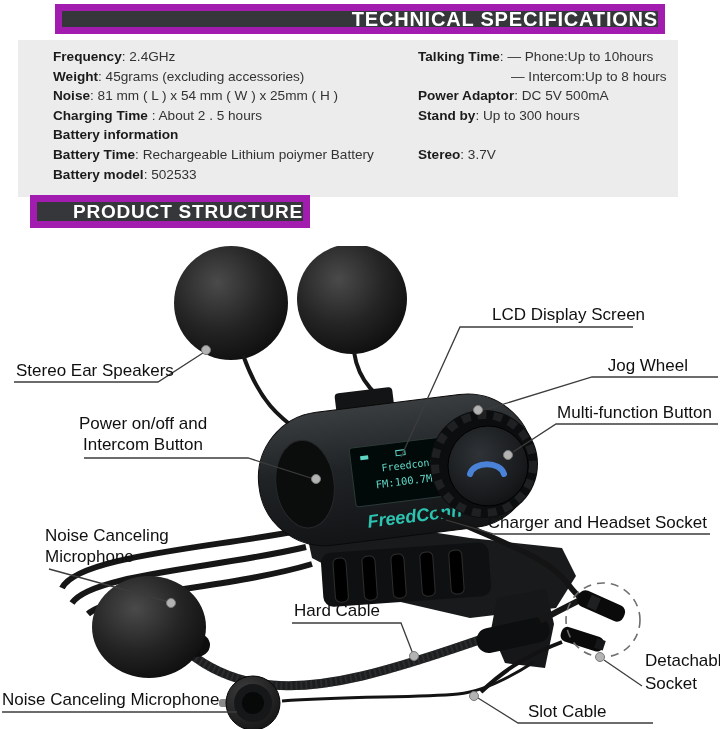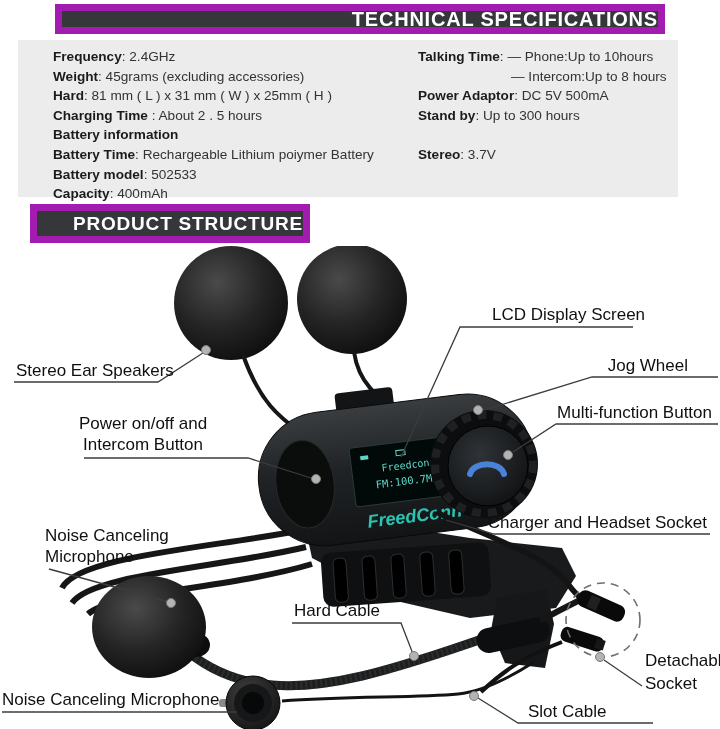--- a/index.html
+++ b/index.html
@@ -6,21 +6,21 @@
   body{
     width:720px;height:729px;background:#ffffff;position:relative;overflow:hidden;
     font-family:"Liberation Sans", sans-serif;color:#1a1a1a;
   }
   .hdr{
     position:absolute;background:#35373a;border:7px solid #a21caf;box-sizing:border-box;
     color:#fff;font-weight:bold;display:flex;align-items:center;justify-content:flex-end;
     letter-spacing:0.8px;
   }
   .hdr-tech{left:55px;top:4px;width:610px;height:30px;font-size:20px;}
-  .hdr-prod{left:30px;top:204px;width:280px;height:39px;font-size:19px;}
+  .hdr-prod{left:30px;top:195px;width:280px;height:33px;font-size:19px;}
   .spec-panel{
     position:absolute;left:18px;top:40px;width:660px;height:157px;background:#ececec;
     font-size:13.6px;
   }
   .spec-col{position:absolute;top:7px;}
   .spec-col-left{left:35px;}
   .spec-col-right{left:362px;margin-left:38px;}
   .spec-line{height:19.6px;line-height:19.6px;white-space:nowrap;}
   .spec-line .lbl{font-weight:bold;color:#1b1b1b;}
   .spec-line .val{color:#333;}
@@ -33,26 +33,25 @@
 <body>
 
 <div class="hdr hdr-tech">
   <span>TECHNICAL SPECIFICATIONS</span>
 </div>
 
 <div class="spec-panel">
   <div class="spec-col spec-col-left">
     <div class="spec-line"><span class="lbl">Frequency</span><span class="val">: 2.4GHz</span></div>
     <div class="spec-line"><span class="lbl">Weight</span><span class="val">: 45grams (excluding accessories)</span></div>
-    <div class="spec-line"><span class="lbl">Hard</span><span class="val">: 81 mm ( L ) x 31 mm ( W ) x 25mm ( H )</span></div>
+    <div class="spec-line"><span class="lbl">Noise</span><span class="val">: 81 mm ( L ) x 54 mm ( W ) x 25mm ( H )</span></div>
     <div class="spec-line"><span class="lbl">Charging Time</span><span class="val"> : About 2 . 5 hours</span></div>
     <div class="spec-line"><span class="lbl">Battery information</span><span class="val"></span></div>
     <div class="spec-line"><span class="lbl">Battery Time</span><span class="val">: Rechargeable Lithium poiymer Battery</span></div>
     <div class="spec-line"><span class="lbl">Battery model</span><span class="val">: 502533</span></div>
-    <div class="spec-line"><span class="lbl">Capacity</span><span class="val">: 400mAh</span></div>
   </div>
   <div class="spec-col spec-col-right">
     <div class="spec-line"><span class="lbl">Talking Time</span><span class="val">: — Phone:Up to 10hours</span></div>
     <div class="spec-line indent"><span class="lbl"></span><span class="val">— Intercom:Up to 8 hours</span></div>
     <div class="spec-line"><span class="lbl">Power Adaptor</span><span class="val">: DC 5V 500mA</span></div>
     <div class="spec-line"><span class="lbl">Stand by</span><span class="val">: Up to 300 hours</span></div>
     <div class="spec-line"><span class="lbl"></span><span class="val"></span></div>
     <div class="spec-line"><span class="lbl">Stereo</span><span class="val">: 3.7V</span></div>
   </div>
 </div>

